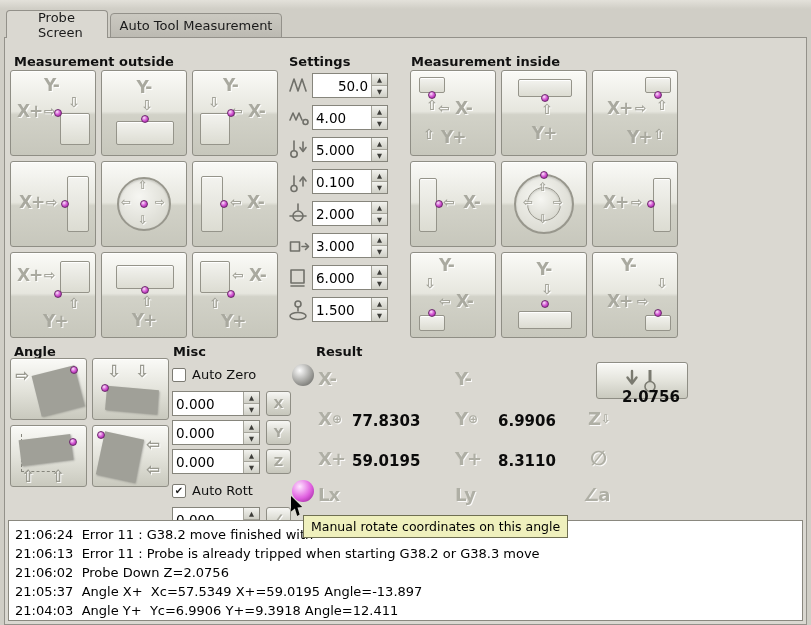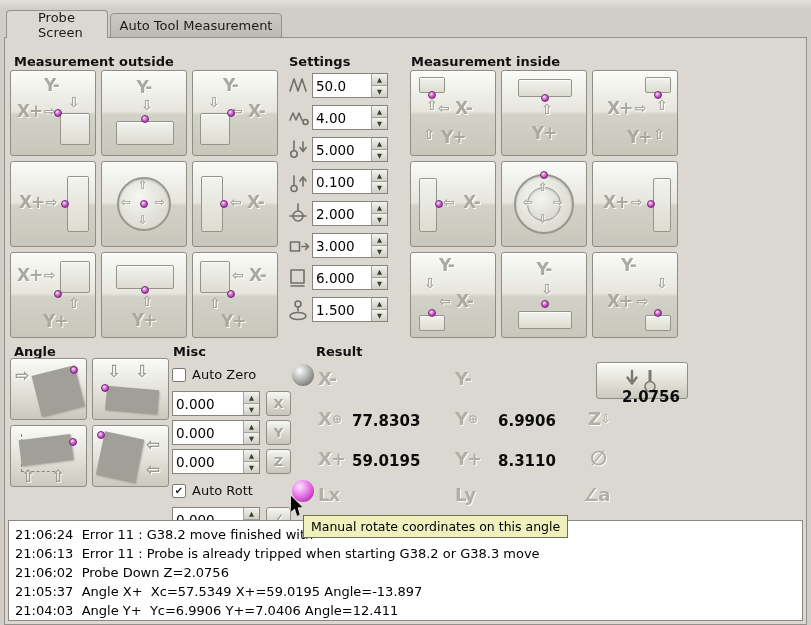--- a/index.html
+++ b/index.html
@@ -186,21 +186,21 @@
   </div>
 
   <div class="settings-col" style="left:286px;top:72px">
     <div class="set-row">
       <span class="set-icon">
         <svg width="22" height="24" viewBox="0 0 22 24">
             <polyline points="2,17 6,5 10,17 14,5 18,17"></polyline>
           </svg>
         </span>
       <span class="spin">
-        <input style="width: 58px;" value="50.0">
+        <input style="width: 58px; text-align: right;" value="50.0">
         <span class="spin-btns">
             <span class="spin-b">▲</span>
             <span class="spin-b">▼</span>
           </span>
       </span>
     </div>
     <div class="set-row">
       <span class="set-icon">
         <svg width="22" height="24" viewBox="0 0 22 24">
             <polyline points="2,14 5,7 8,14 11,7 14,14"></polyline>
@@ -494,20 +494,20 @@
 
   <span class="res-lbl" style="left:318px;top:484px">Lx</span>
   <span class="res-lbl" style="left:455px;top:484px">Ly</span>
   <span class="res-lbl" style="left:583px;top:484px">∠a</span>
 
   <div class="log">
     <div class="log-line">21:06:24  Error 11 : G38.2 move finished with</div>
     <div class="log-line">21:06:13  Error 11 : Probe is already tripped when starting G38.2 or G38.3 move</div>
     <div class="log-line">21:06:02  Probe Down Z=2.0756</div>
     <div class="log-line">21:05:37  Angle X+  Xc=57.5349 X+=59.0195 Angle=-13.897</div>
-    <div class="log-line">21:04:03  Angle Y+  Yc=6.9906 Y+=7.0406 Angle=12.411</div>
+    <div class="log-line">21:04:03  Angle Y+  Yc=6.9906 Y+=9.3918 Angle=12.411</div>
   </div>
 
   <div class="tooltip">
     <span>Manual rotate coordinates on this angle</span>
   </div>
   <div class="cursor"></div>
 </div>
 
 </body></html>

